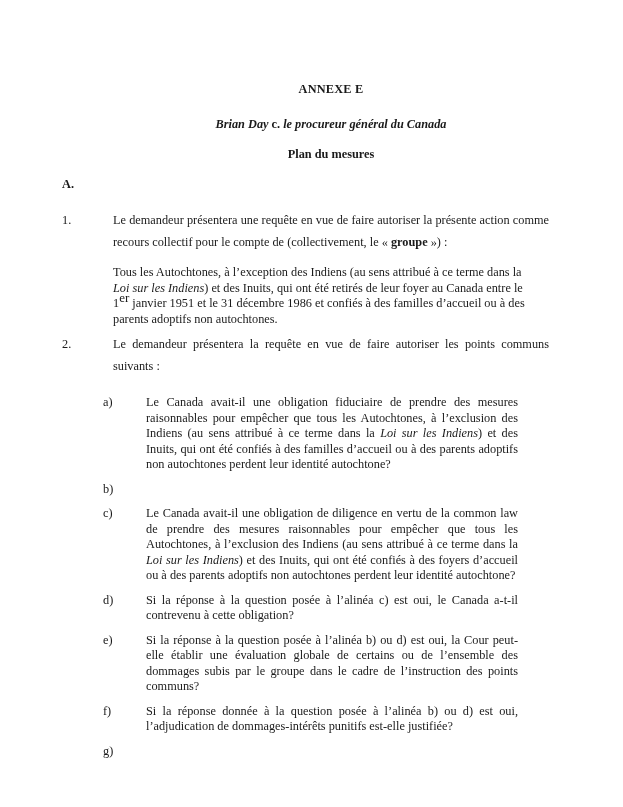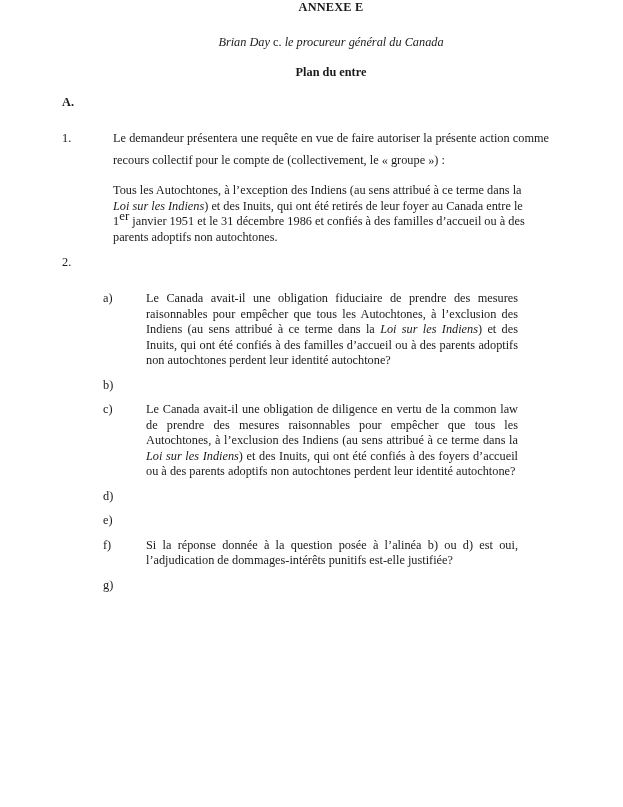--- a/index.html
+++ b/index.html
@@ -9,20 +9,21 @@
   }
   .page {
     position: relative;
     width: 623px;
     height: 807px;
     background: #ffffff;
     color: #1a1a1a;
     font-family: "Liberation Serif", "DejaVu Serif", serif;
     font-size: 12.3px;
     box-sizing: border-box;
+    padding-top: 82px;
     overflow: hidden;
   }
   .content {
     margin-left: 62px;
     width: 487px;
   }
   .center {
     margin-left: 51px;
     width: 436px;
     text-align: center;
@@ -78,74 +79,77 @@
   }
   .item .letter {
     width: 43px;
     flex: none;
   }
   .item .itext {
     width: 372px;
     text-align: justify;
   }
   .it { font-style: italic; }
-  .bd { font-weight: normal; }
+  .bd { font-weight: bold; }
   sup {
     font-size: 13px;
     line-height: 0;
     vertical-align: super;
   }
 </style>
 </head>
 <body>
 
 <div class="page">
   <div class="content">
 
     <div class="center annexe">ANNEXE E</div>
 
     <div class="center case-title"><span class="it bd">Brian Day</span><span class="bd"> c. </span><span class="it bd">le procureur général du Canada</span></div>
 
-    <div class="center subtitle">Plan du entre</div>
+    <div class="center subtitle">Plan du mesures</div>
 
     <div class="section-head">
       <span class="num">A.</span>
     </div>
 
     <div class="para">
       <span class="num">1.</span>
       <span class="ptext"><span>Le demandeur présentera une requête en vue de faire autoriser la présente action comme recours collectif pour le compte de (collectivement, le «&nbsp;</span><span class="bd">groupe</span><span>&nbsp;»)&nbsp;:</span></span>
     </div>
 
     <div class="quote"><span>Tous les Autochtones, à l’exception des Indiens (au sens attribué à ce terme dans la </span><span class="it">Loi sur les Indiens</span><span>) et des Inuits, qui ont été retirés de leur foyer au Canada entre le 1</span><sup>er</sup><span> janvier 1951 et le 31 décembre 1986 et confiés à des familles d’accueil ou à des parents adoptifs non autochtones.</span></div>
 
     <div class="para para2">
       <span class="num">2.</span>
+      <span class="ptext"><span>Le demandeur présentera la requête en vue de faire autoriser les points communs suivants&nbsp;:</span></span>
     </div>
 
     <div class="item">
       <span class="letter">a)</span>
       <span class="itext"><span>Le Canada avait-il une obligation fiduciaire de prendre des mesures raisonnables pour empêcher que tous les Autochtones, à l’exclusion des Indiens (au sens attribué à ce terme dans la </span><span class="it">Loi sur les Indiens</span><span>) et des Inuits, qui ont été confiés à des familles d’accueil ou à des parents adoptifs non autochtones perdent leur identité autochtone?</span></span>
     </div>
 
     <div class="item">
       <span class="letter">b)</span>
     </div>
 
     <div class="item">
       <span class="letter">c)</span>
       <span class="itext"><span>Le Canada avait-il une obligation de diligence en vertu de la common law de prendre des mesures raisonnables pour empêcher que tous les Autochtones, à l’exclusion des Indiens (au sens attribué à ce terme dans la </span><span class="it">Loi sur les Indiens</span><span>) et des Inuits, qui ont été confiés à des foyers d’accueil ou à des parents adoptifs non autochtones perdent leur identité autochtone?</span></span>
     </div>
 
     <div class="item">
       <span class="letter">d)</span>
+      <span class="itext"><span>Si la réponse à la question posée à l’alinéa&nbsp;c) est oui, le Canada a-t-il contrevenu à cette obligation?</span></span>
     </div>
 
     <div class="item">
       <span class="letter">e)</span>
+      <span class="itext"><span>Si la réponse à la question posée à l’alinéa&nbsp;b) ou d) est oui, la Cour peut-elle établir une évaluation globale de certains ou de l’ensemble des dommages subis par le groupe dans le cadre de l’instruction des points communs?</span></span>
     </div>
 
     <div class="item">
       <span class="letter">f)</span>
       <span class="itext"><span>Si la réponse donnée à la question posée à l’alinéa&nbsp;b) ou d) est oui, l’adjudication de dommages-intérêts punitifs est-elle justifiée?</span></span>
     </div>
 
     <div class="item">
       <span class="letter">g)</span>
     </div>

